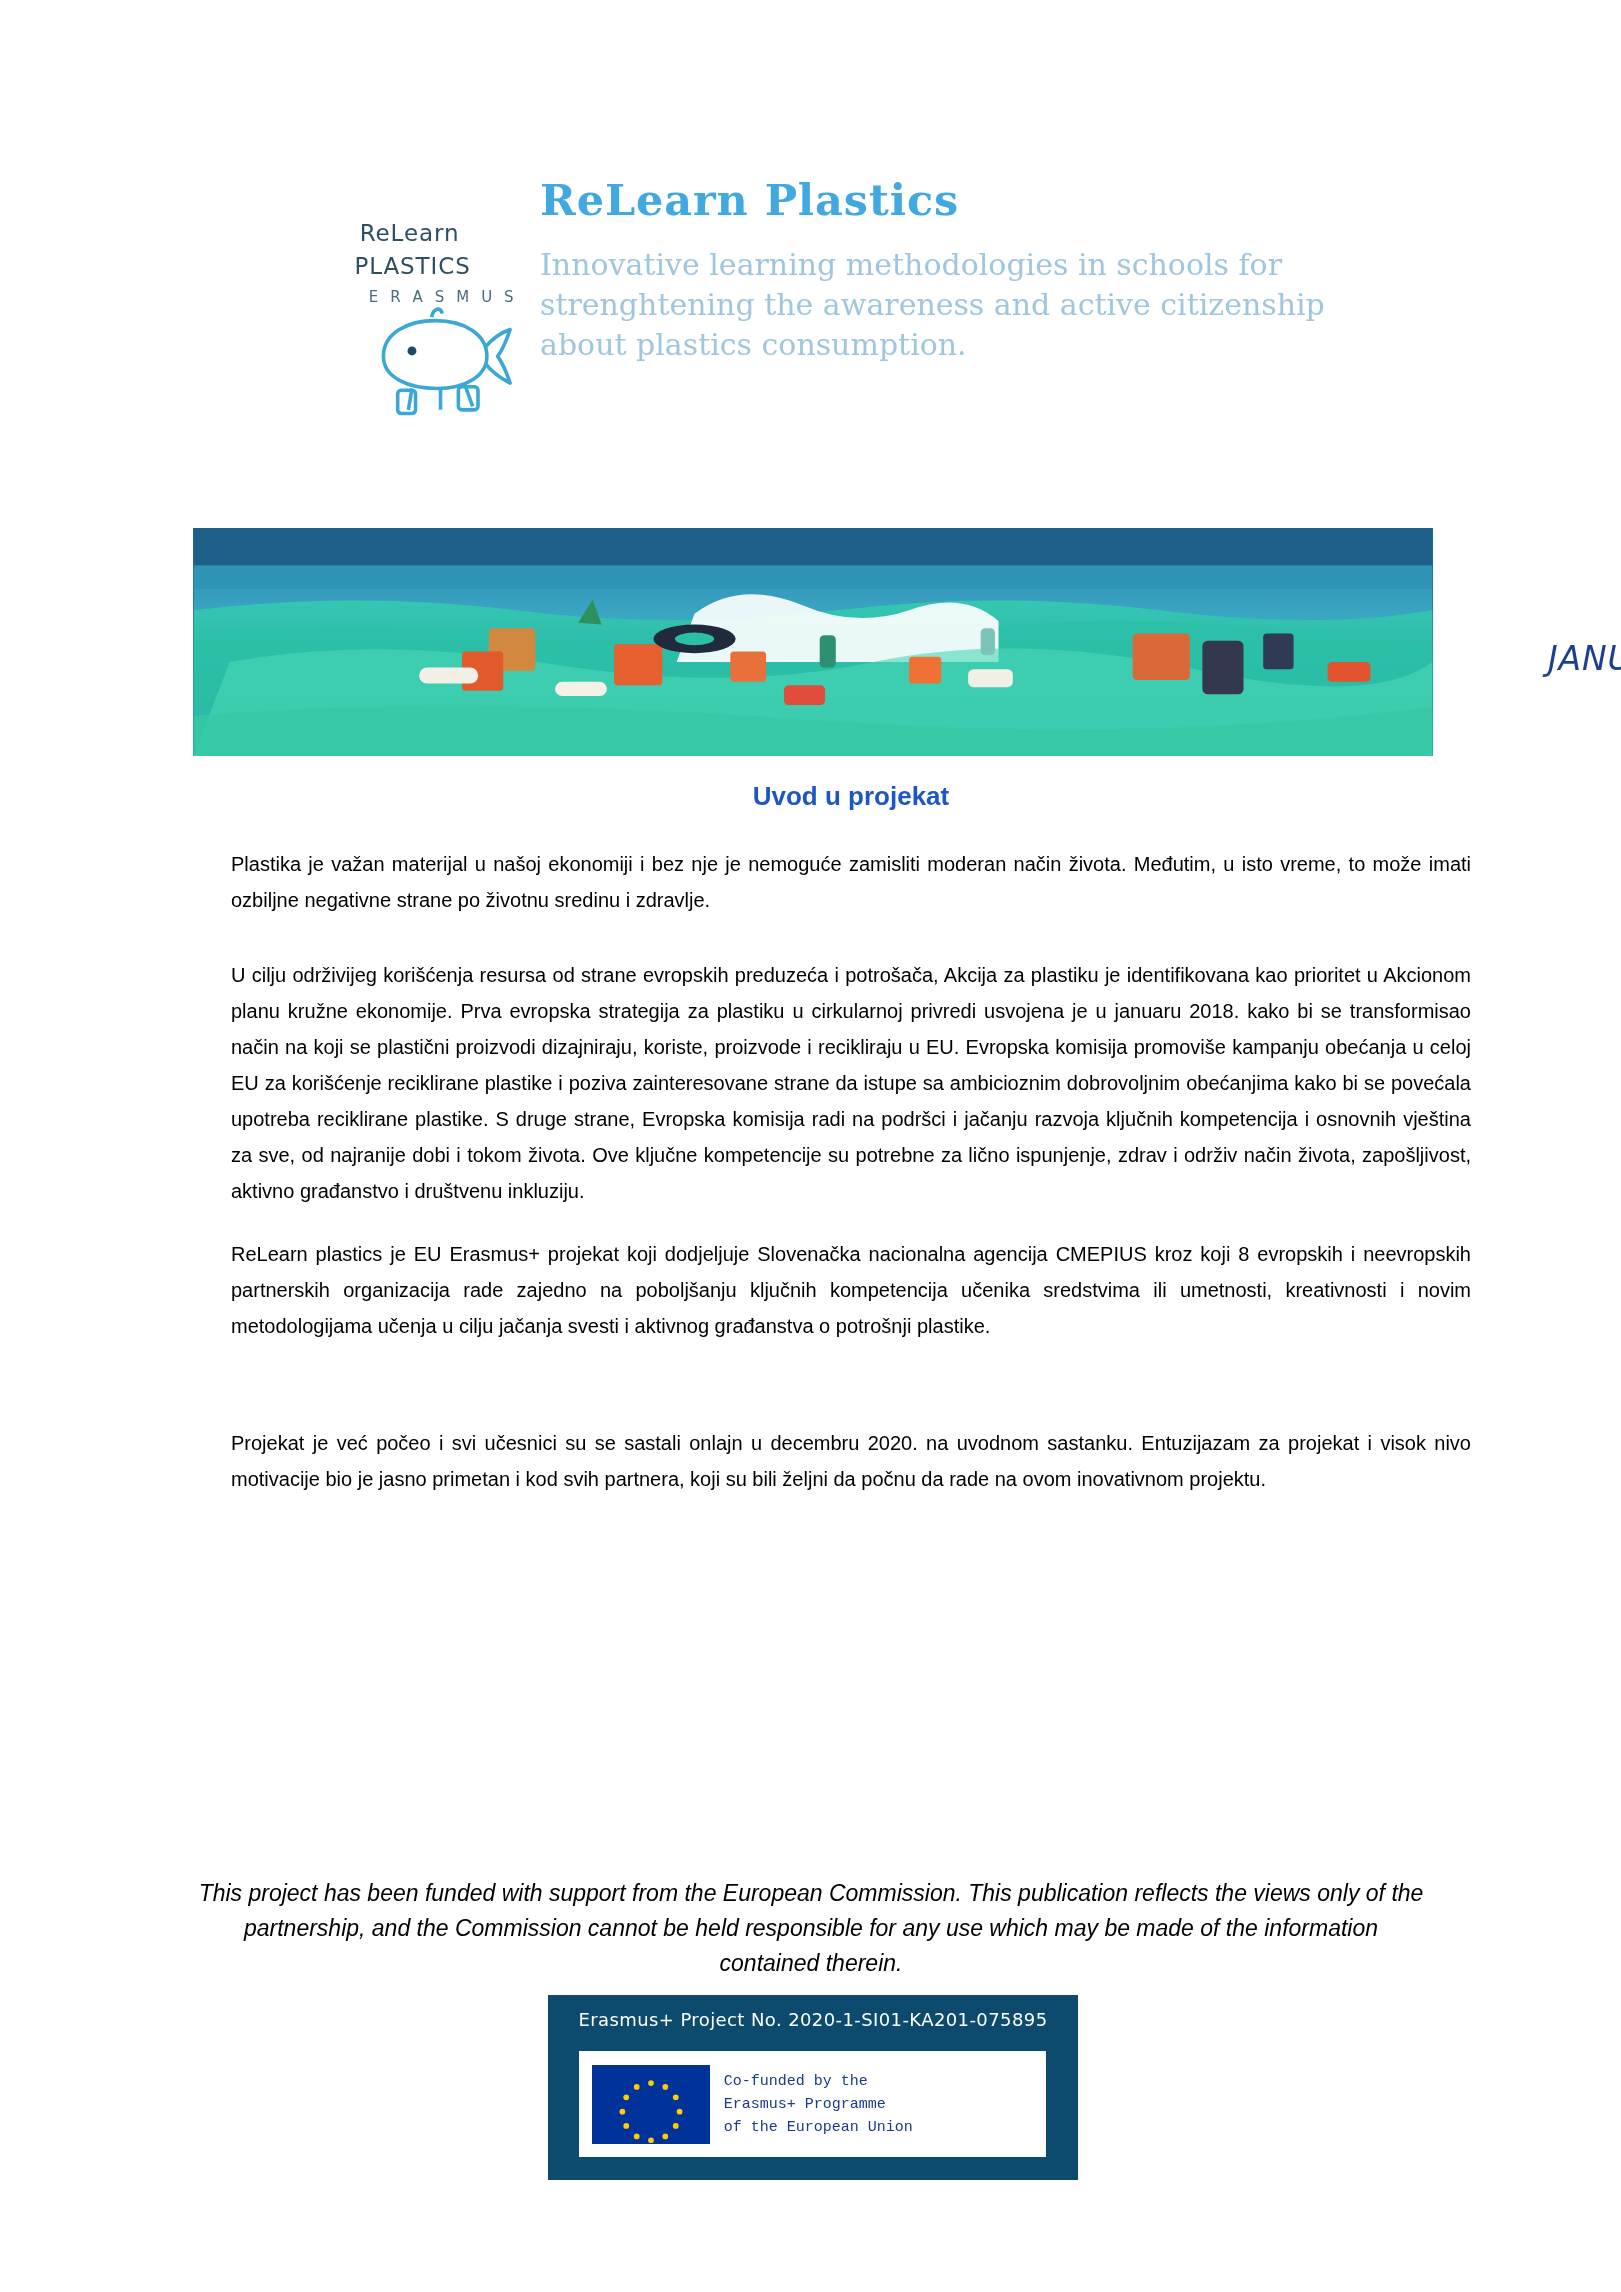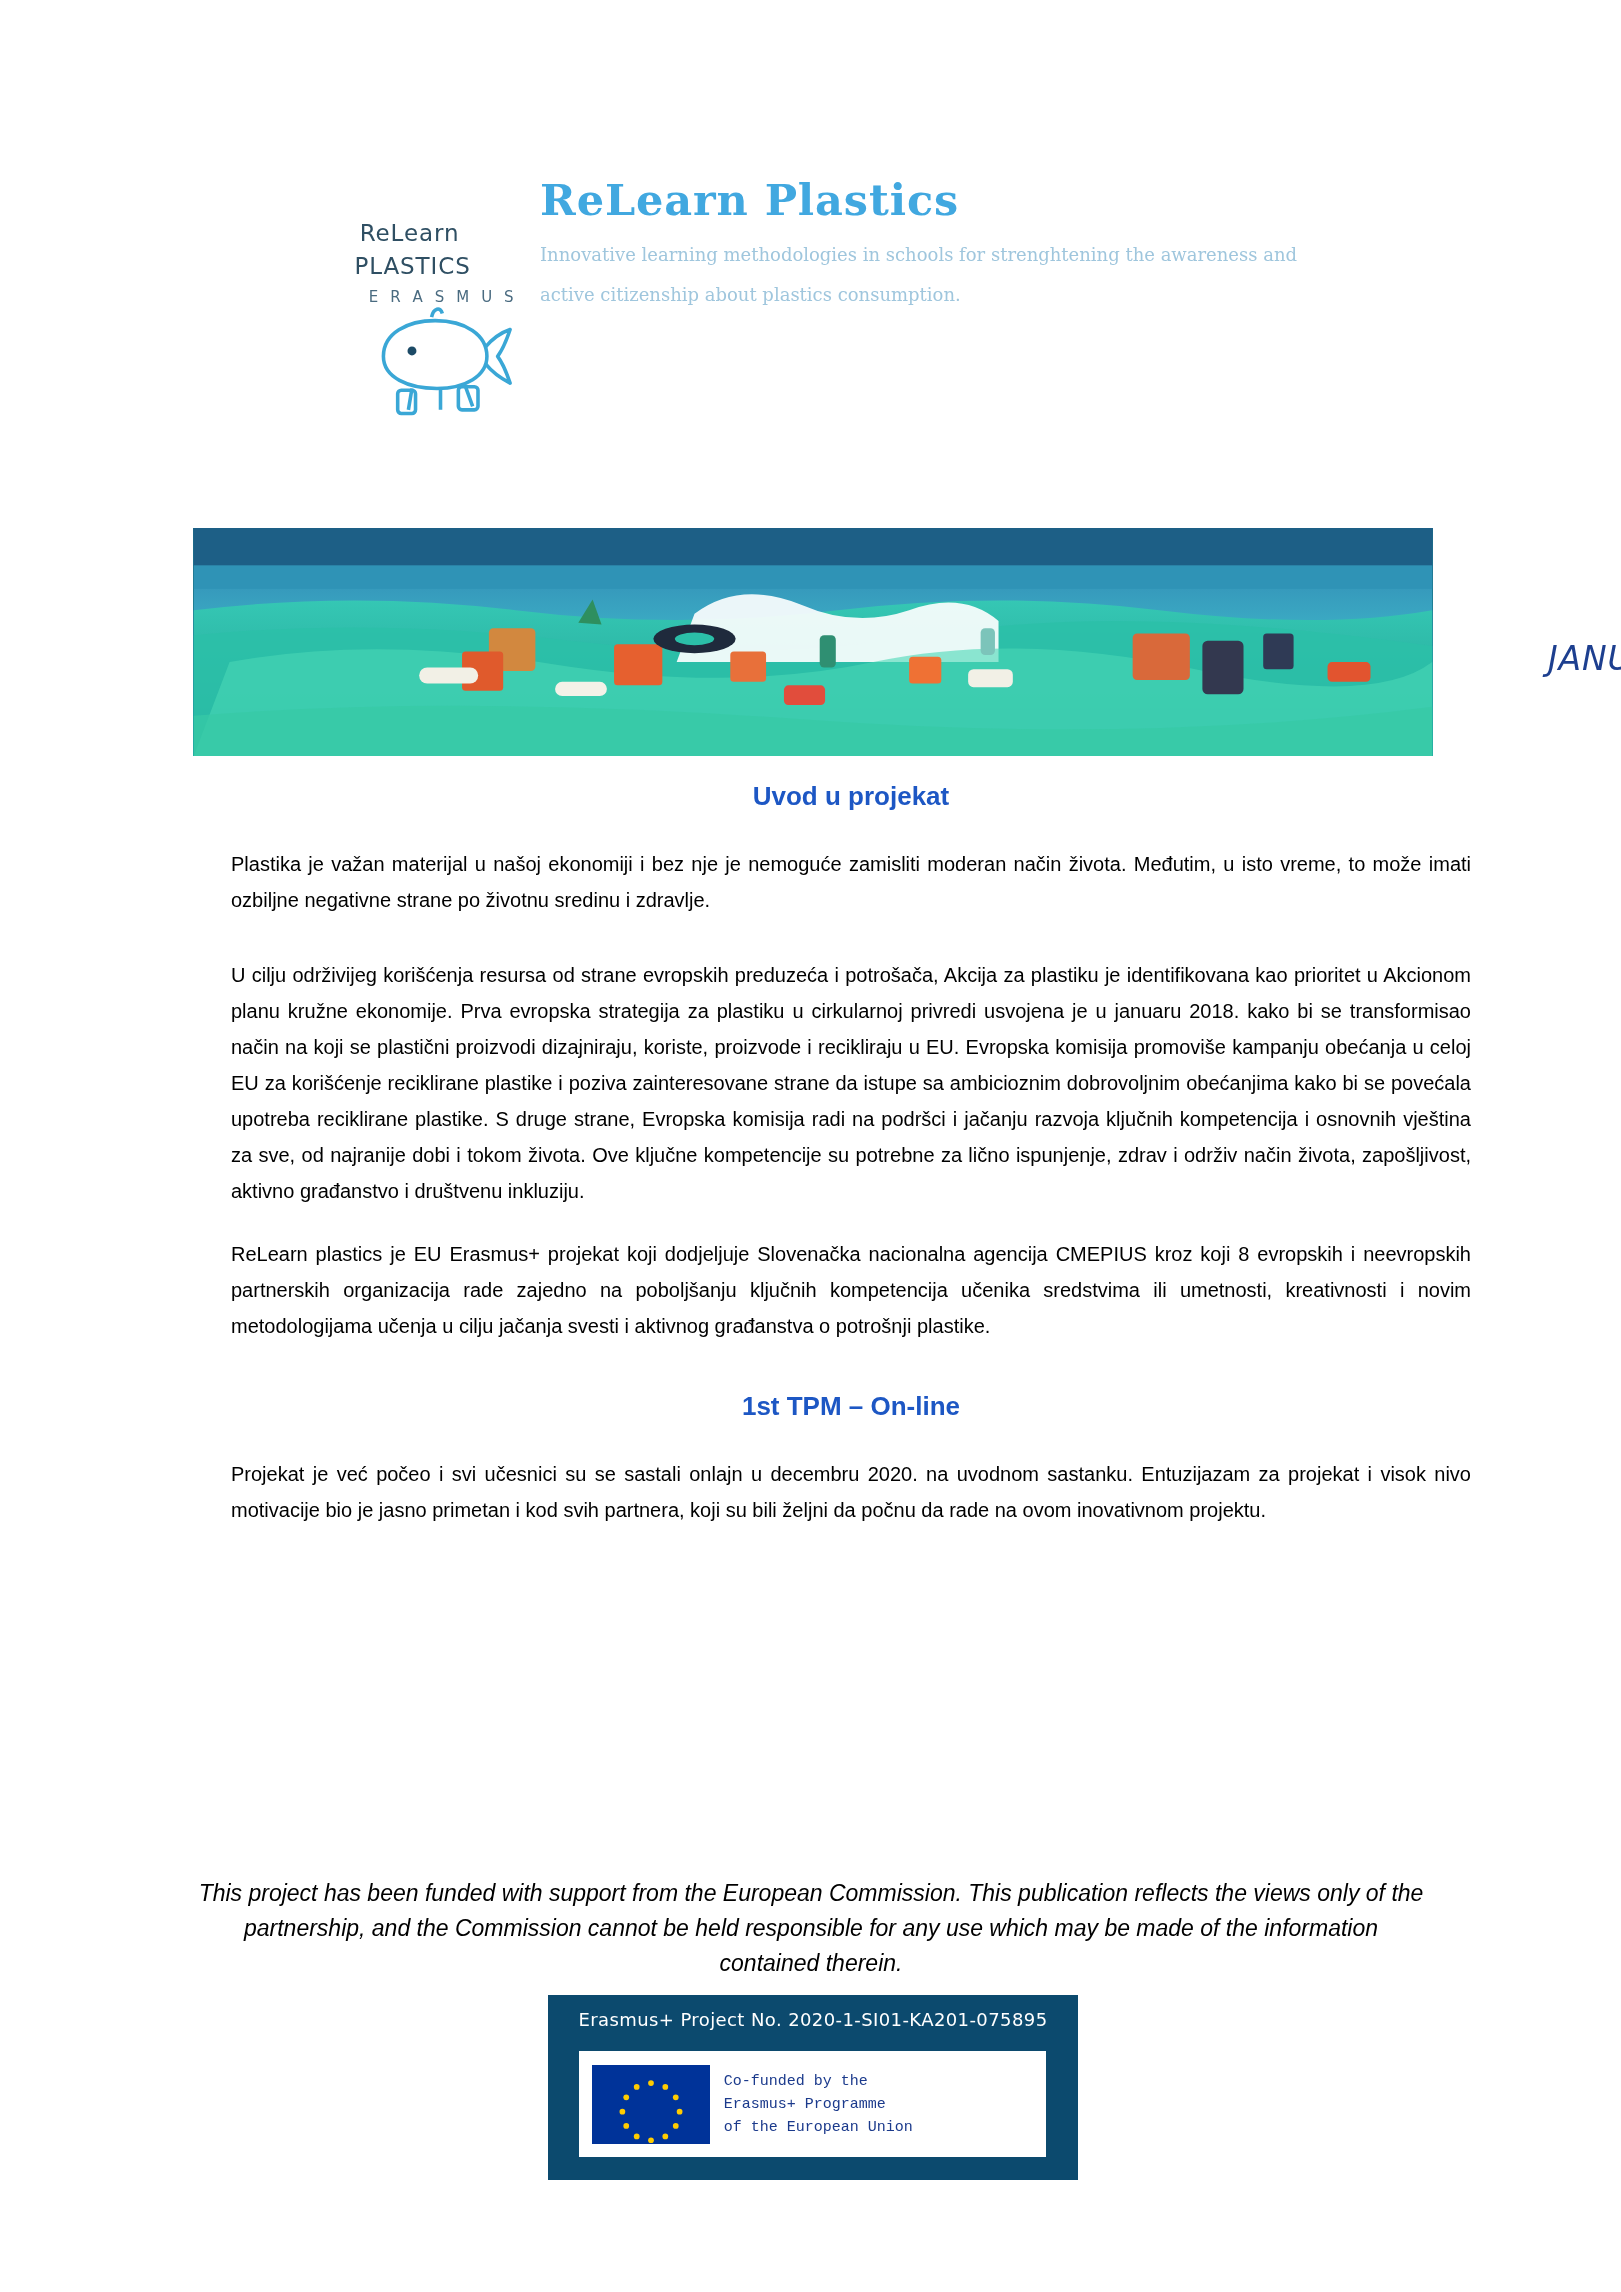--- a/index.html
+++ b/index.html
@@ -71,23 +71,23 @@
   }
   .main-title {
     font-family: "DejaVu Serif", serif;
     font-weight: bold;
     font-size: 43px;
     color: #41a8e0;
     letter-spacing: 0.9px;
     line-height: 50px;
   }
   .subtitle {
-    margin-top: 10px;
+    margin-top: 20px;
     font-family: "DejaVu Serif", serif;
-    font-size: 18px;
+    font-size: 30px;
     line-height: 40px;
     color: #9fc6dd;
   }
 
   .date-line {
     position: absolute;
     left: 0;
     top: 464px;
     width: 1451px;
     text-align: right;
@@ -271,21 +271,20 @@
 
     <h2 class="section">Uvod u projekat</h2>
     <div class="sp-38"></div>
     <p class="body">Plastika je važan materijal u našoj ekonomiji i bez nje je nemoguće zamisliti moderan način života. Međutim, u isto vreme, to može imati ozbiljne negativne strane po životnu sredinu i zdravlje.</p>
     <div class="sp-44"></div>
     <p class="body">U cilju održivijeg korišćenja resursa od strane evropskih preduzeća i potrošača, Akcija za plastiku je identifikovana kao prioritet u Akcionom planu kružne ekonomije. Prva evropska strategija za plastiku u cirkularnoj privredi usvojena je u januaru 2018. kako bi se transformisao način na koji se plastični proizvodi dizajniraju, koriste, proizvode i recikliraju u EU. Evropska komisija promoviše kampanju obećanja u celoj EU za korišćenje reciklirane plastike i poziva zainteresovane strane da istupe sa ambicioznim dobrovoljnim obećanjima kako bi se povećala upotreba reciklirane plastike. S druge strane, Evropska komisija radi na podršci i jačanju razvoja ključnih kompetencija i osnovnih vještina za sve, od najranije dobi i tokom života. Ove ključne kompetencije su potrebne za lično ispunjenje, zdrav i održiv način života, zapošljivost, aktivno građanstvo i društvenu inkluziju.</p>
     <div class="sp-30"></div>
     <p class="body">ReLearn plastics je EU Erasmus+ projekat koji dodjeljuje Slovenačka nacionalna agencija CMEPIUS kroz koji 8 evropskih i neevropskih partnerskih organizacija rade zajedno na poboljšanju ključnih kompetencija učenika sredstvima ili umetnosti, kreativnosti i novim metodologijama učenja u cilju jačanja svesti i aktivnog građanstva o potrošnji plastike.</p>
 
     <div class="sp-52"></div>
-    <h2 class="section">1st TPM – On-line</h2>
     <div class="sp-38"></div>
     <p class="body">Projekat je već počeo i svi učesnici su se sastali onlajn u decembru 2020. na uvodnom sastanku. Entuzijazam za projekat i visok nivo motivacije bio je jasno primetan i kod svih partnera, koji su bili željni da počnu da rade na ovom inovativnom projektu.</p>
   </div>
 
   <div class="disclaimer">This project has been funded with support from the European Commission. This publication reflects the views only of the partnership, and the Commission cannot be held responsible for any use which may be made of the information contained therein.</div>
 
   <div class="eu-box">
     <div class="eu-box-title">Erasmus+ Project No. 2020-1-SI01-KA201-075895</div>
     <div class="eu-inner">
       <div class="eu-flag">

